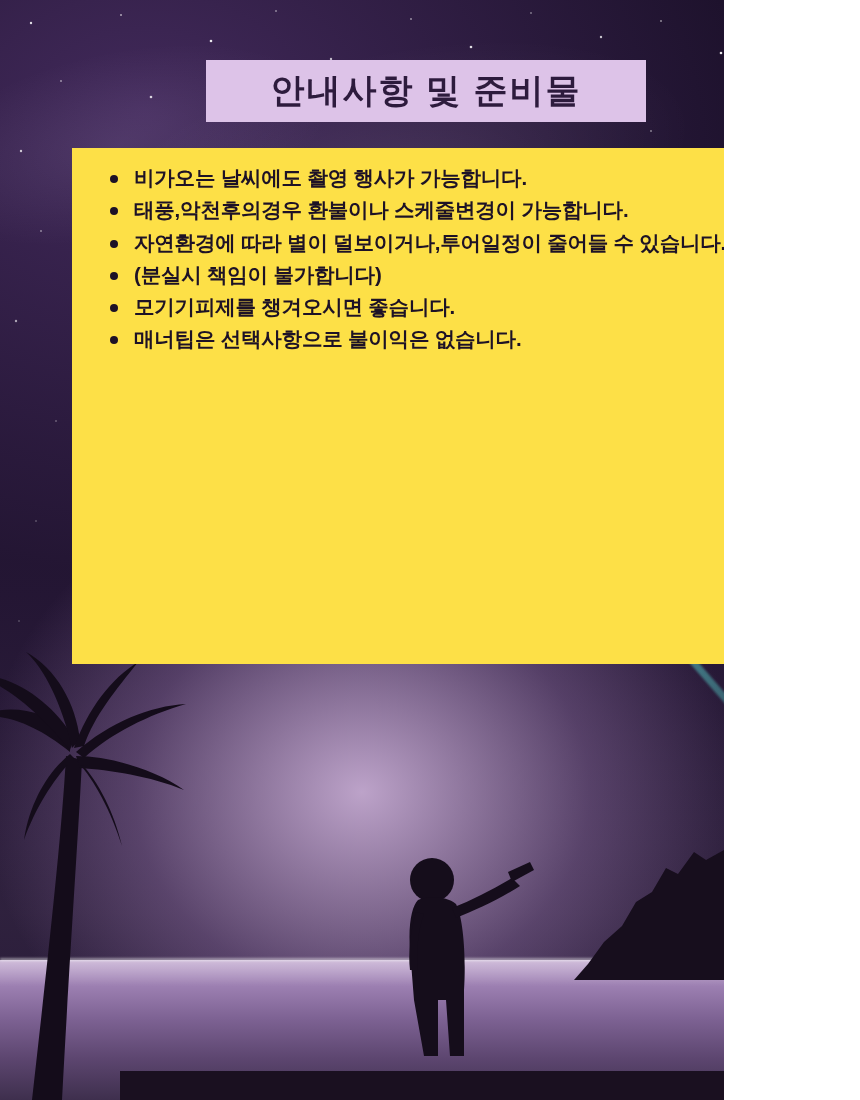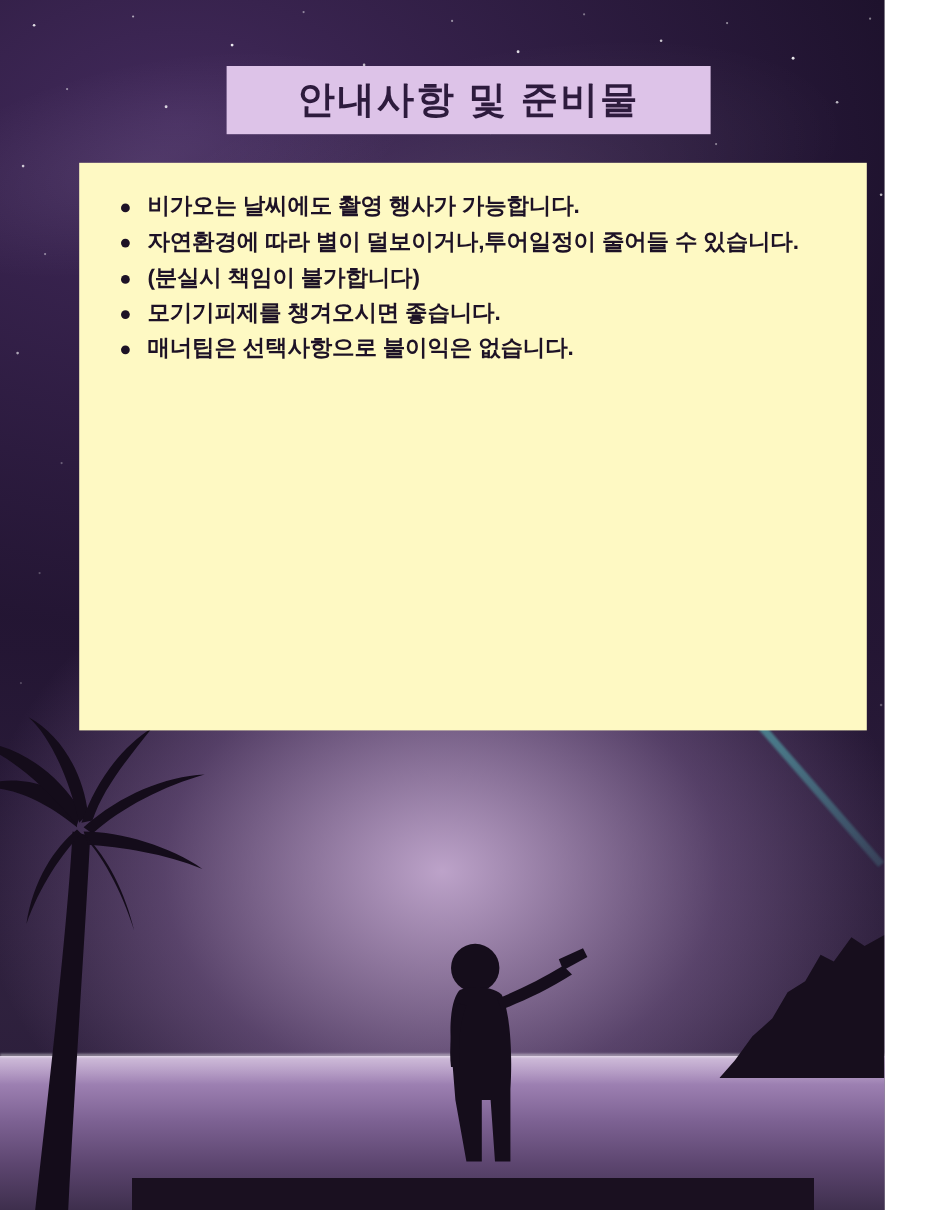--- a/index.html
+++ b/index.html
@@ -8,21 +8,21 @@
   }
   body {
     width: 860px;
     height: 1100px;
     overflow: hidden;
     font-family: "Liberation Sans", sans-serif;
   }
 
   #poster {
     position: relative;
-    width: 804px;
+    width: 724px;
     height: 1100px;
     overflow: hidden;
     background: #1b1026;
   }
 
   
   .sky {
     position: absolute;
     inset: 0;
     background:
@@ -233,23 +233,23 @@
     white-space: nowrap;
   }
 
   
   .card {
     position: absolute;
     left: 72px;
     top: 148px;
     width: 716px;
     min-height: 516px;
-    background: #fef9c3;
+    background: #fde047;
     box-sizing: border-box;
-    padding: 26px 26px 22px 26px;
+    padding: 16px 26px 22px 26px;
   }
   ul.notices {
     list-style: none;
     margin: 0;
     padding: 0;
   }
   ul.notices > li {
     position: relative;
     padding-left: 36px;
     margin: 0 0 5px 0;
@@ -321,20 +321,23 @@
   <div class="title-box">
     <div class="title-text">안내사항 및 준비물</div>
   </div>
 
   <div class="card">
     <ul class="notices" id="notice-list">
     <li>
           <span class="sub">비가오는 날씨에도 촬영 행사가 가능합니다.</span>
         </li>
         <li>
+          <span class="sub">태풍,악천후의경우 환불이나 스케줄변경이 가능합니다.</span>
+        </li>
+        <li>
           <span class="sub">자연환경에 따라 별이 덜보이거나,투어일정이 줄어들 수 있습니다.</span>
         </li>
         <li>
           <span class="sub">(분실시 책임이 불가합니다)</span>
         </li>
         <li>
           <span class="sub">모기기피제를 챙겨오시면 좋습니다.</span>
         </li>
         <li>
           <span class="sub">매너팁은 선택사항으로 불이익은 없습니다.</span>

